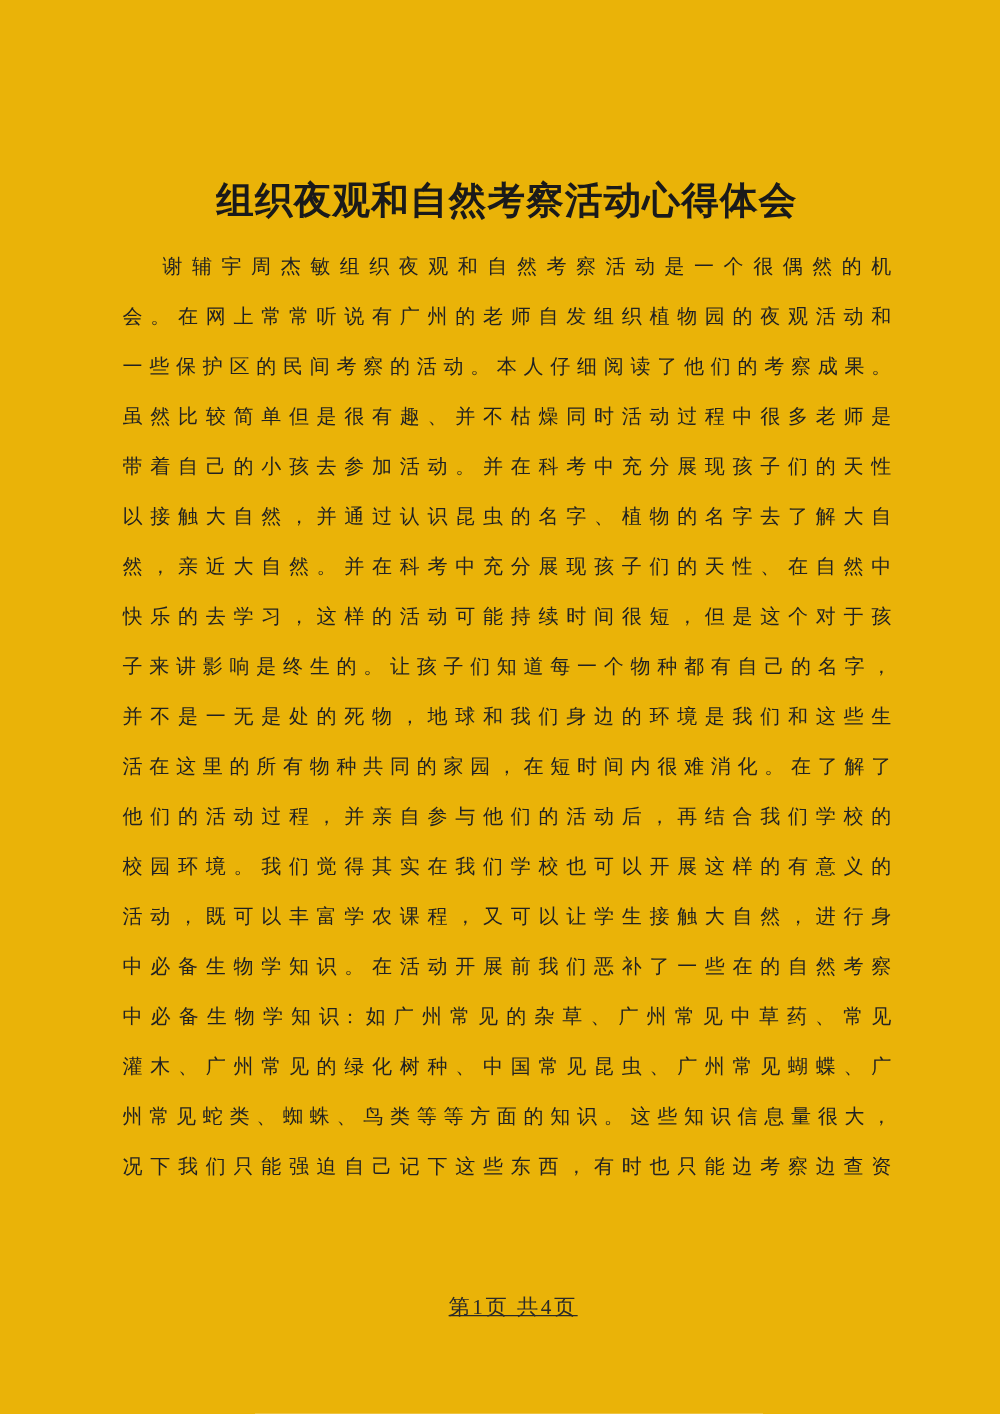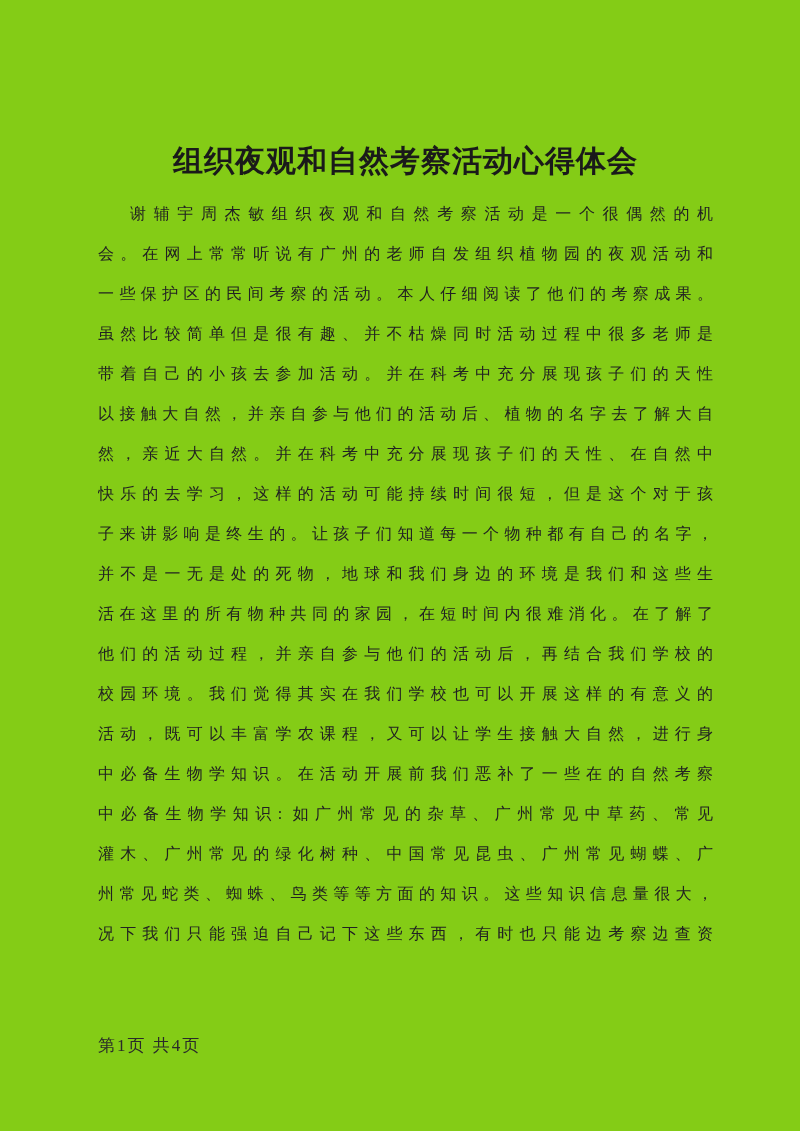--- a/index.html
+++ b/index.html
@@ -6,21 +6,21 @@
   html, body { background: #ffffff; }
   body {
     width: 800px; height: 1131px;
     font-family: "Liberation Serif", "DejaVu Serif", serif;
     color: #1f1f1f;
     overflow: hidden;
   }
   .page {
     position: relative;
     width: 800px; height: 1131px;
-    background: #84cc16;
+    background: #eab308;
     padding-top: 140px;
   }
   .doc-title {
     width: 615px;
     margin: 0 auto 0 98px;
     height: 42px;
     line-height: 42px;
     font-size: 30px;
     font-weight: bold;
     text-align: center;
@@ -44,40 +44,42 @@
     overflow: hidden;
   }
   .body-line.indent {
     text-indent: 2em;
   }
   .page-footer {
     position: absolute;
     left: 98px;
     top: 1034px;
     width: 625px;
+    text-align: center;
     font-size: 17px;
     line-height: 24px;
     color: #2a2a2a;
     letter-spacing: 2px;
+    text-decoration: underline;
   }
 </style>
 </head>
 <body>
 
 <div class="page">
 
   <h1 class="doc-title">组织夜观和自然考察活动心得体会</h1>
 
   <div class="doc-body">
     <div class="body-line indent">谢辅宇周杰敏组织夜观和自然考察活动是一个很偶然的机</div>
     <div class="body-line">会。在网上常常听说有广州的老师自发组织植物园的夜观活动和</div>
     <div class="body-line">一些保护区的民间考察的活动。本人仔细阅读了他们的考察成果。</div>
     <div class="body-line">虽然比较简单但是很有趣、并不枯燥同时活动过程中很多老师是</div>
     <div class="body-line">带着自己的小孩去参加活动。并在科考中充分展现孩子们的天性</div>
-    <div class="body-line">以接触大自然，并亲自参与他们的活动后、植物的名字去了解大自</div>
+    <div class="body-line">以接触大自然，并通过认识昆虫的名字、植物的名字去了解大自</div>
     <div class="body-line">然，亲近大自然。并在科考中充分展现孩子们的天性、在自然中</div>
     <div class="body-line">快乐的去学习，这样的活动可能持续时间很短，但是这个对于孩</div>
     <div class="body-line">子来讲影响是终生的。让孩子们知道每一个物种都有自己的名字，</div>
     <div class="body-line">并不是一无是处的死物，地球和我们身边的环境是我们和这些生</div>
     <div class="body-line">活在这里的所有物种共同的家园，在短时间内很难消化。在了解了</div>
     <div class="body-line">他们的活动过程，并亲自参与他们的活动后，再结合我们学校的</div>
     <div class="body-line">校园环境。我们觉得其实在我们学校也可以开展这样的有意义的</div>
     <div class="body-line">活动，既可以丰富学农课程，又可以让学生接触大自然，进行身</div>
     <div class="body-line">中必备生物学知识。在活动开展前我们恶补了一些在的自然考察</div>
     <div class="body-line">中必备生物学知识: 如广州常见的杂草、广州常见中草药、常见</div>

